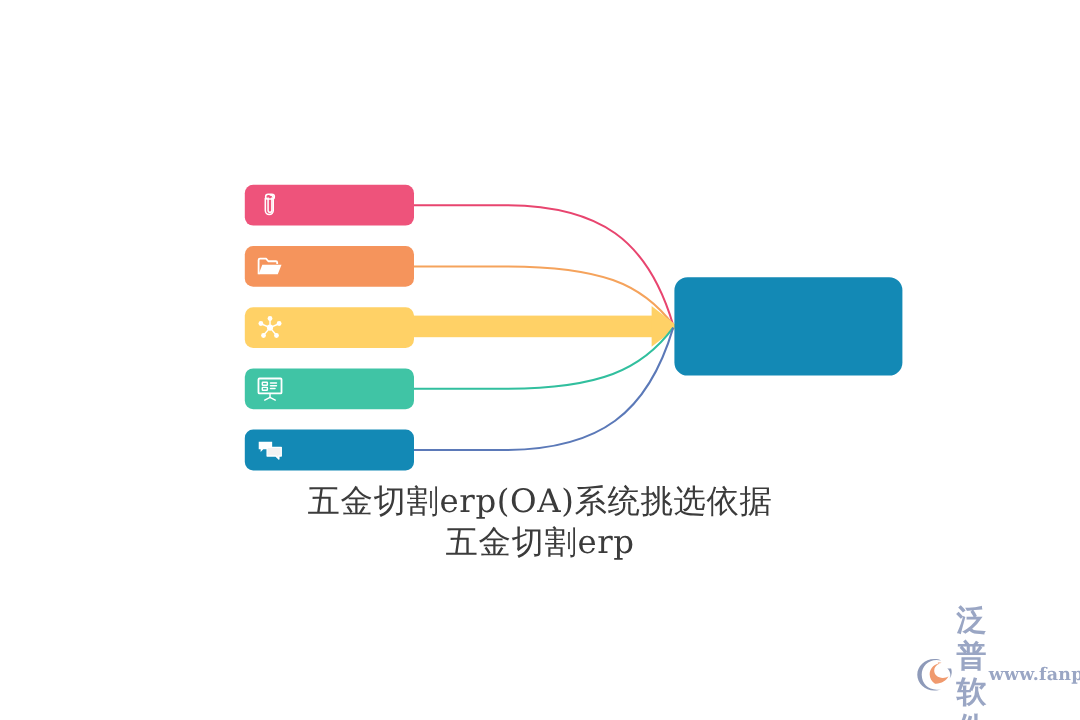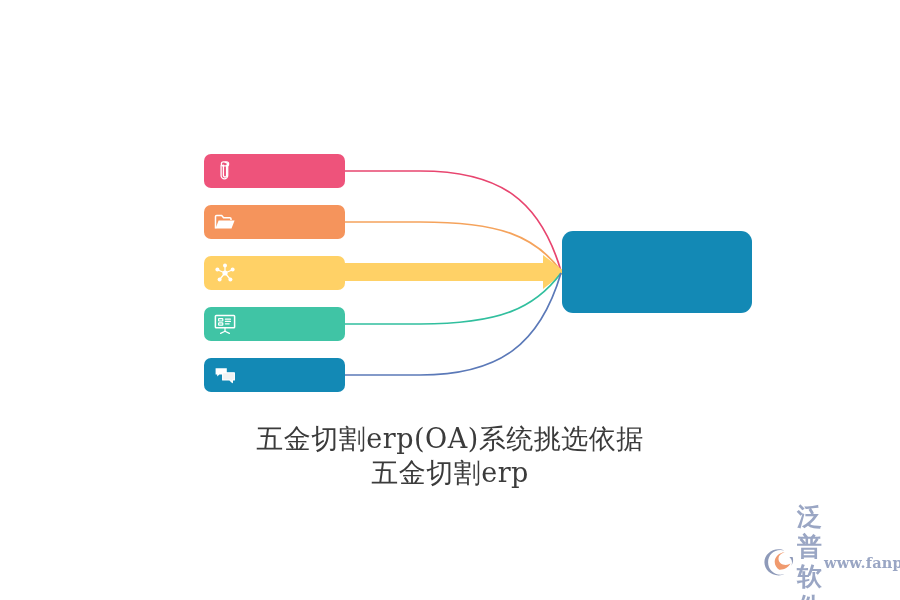--- a/index.html
+++ b/index.html
@@ -83,21 +83,20 @@
     position: absolute;
     left: 0;
     top: 402px;
     width: 900px;
     text-align: center;
     color: #3b3b3b;
     font-family: "DejaVu Serif", "Liberation Serif", serif;
     font-size: 27px;
     line-height: 34px;
     letter-spacing: 0.5px;
-    margin-top: 20px;
   }
   .caption .line {
     display: block;
   }
 
   
   .watermark {
     position: absolute;
     left: 762px;
     top: 534px;

